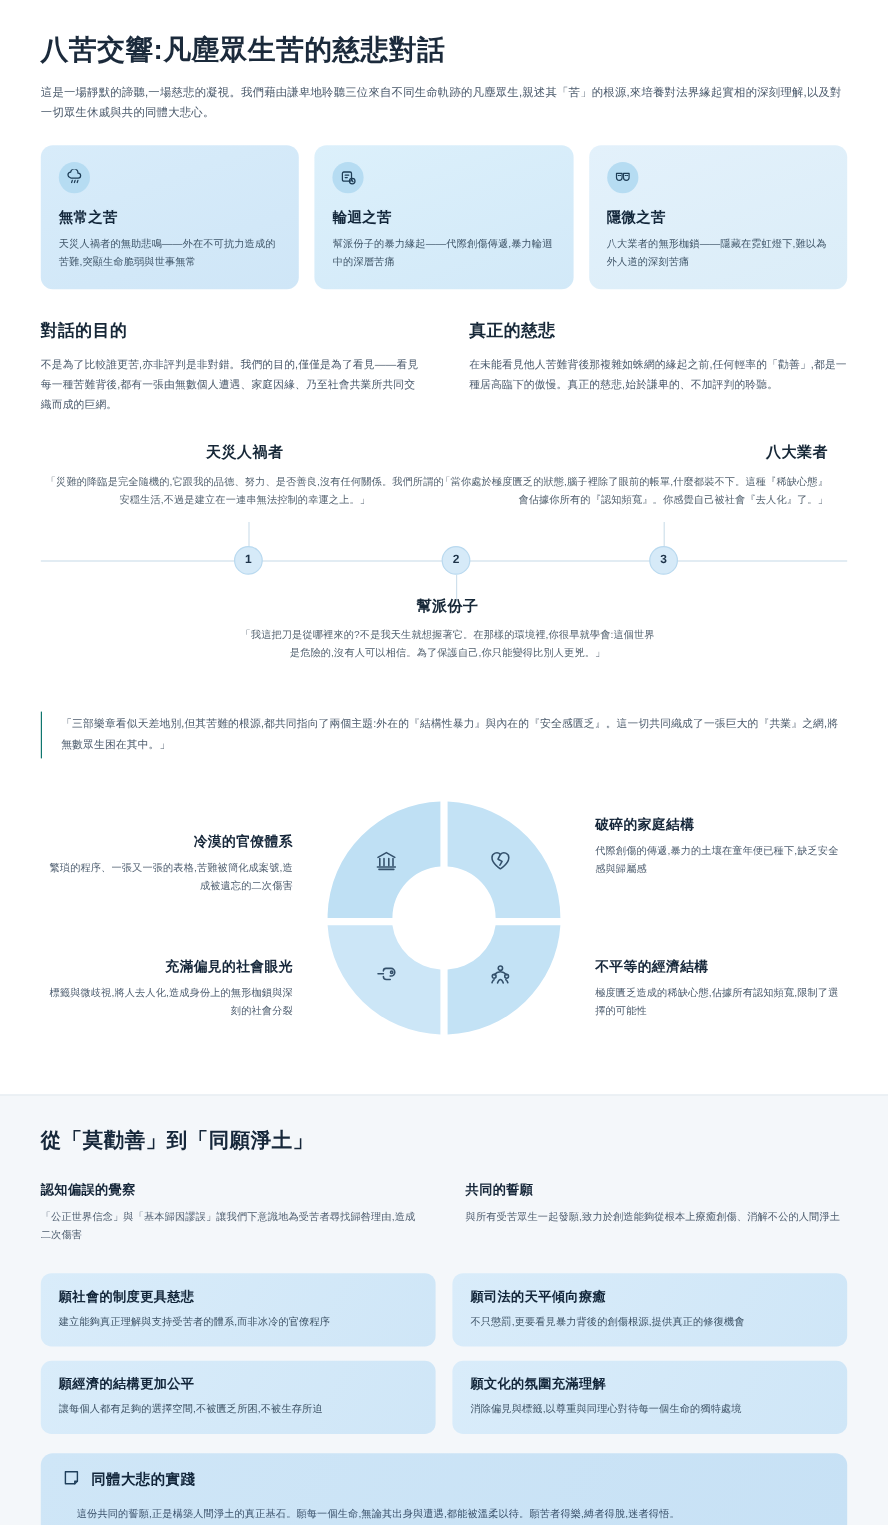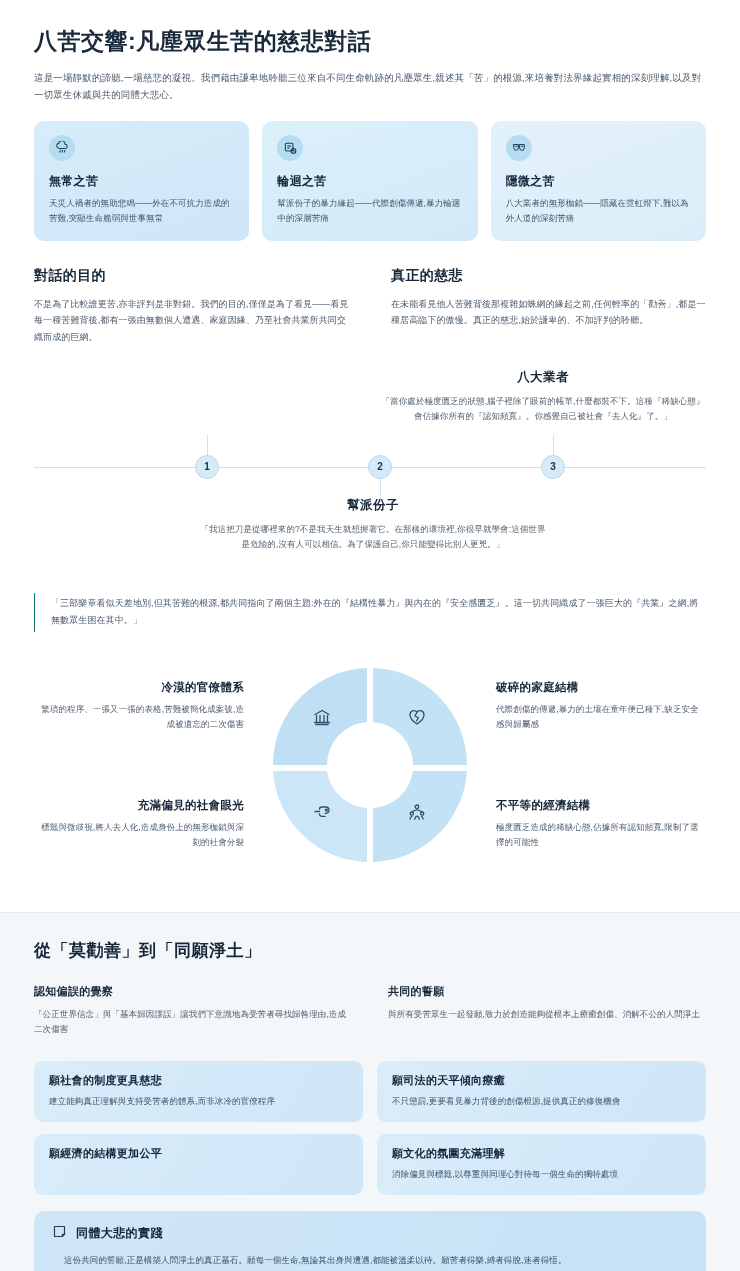--- a/index.html
+++ b/index.html
@@ -128,21 +128,21 @@
   .tl-block { position: absolute; text-align: center; }
   .tl-block .tl-title {
     font-size: 12.5px; font-weight: bold; color: #172838;
     margin-bottom: 8px; letter-spacing: .4px;
   }
   .tl-block .tl-quote {
     font-size: 8.5px; line-height: 1.85; color: #52616f;
     letter-spacing: .1px;
   }
   .tl-top-left  { left: 0;   top: 0;   width: 340px; }
-  .tl-top-right { left: 346px; top: 0; width: 326px; }
+  .tl-top-right { left: 330px; top: 0; width: 326px; text-align: right; }
   .tl-bottom    { left: 166px; top: 128px; width: 346px; }
 
   
   .summary-quote {
     margin-top: 4px;
     border-left: 1px solid #0f766e;
     padding: 2px 0 2px 16px;
     font-size: 9px;
     line-height: 1.95;
     color: #4b5a6b;
@@ -164,21 +164,21 @@
   }
   .donut svg { display: block; }
   .q-label { position: absolute; width: 210px; }
   .q-label .q-t {
     font-size: 11.5px; font-weight: bold; color: #16273a;
     margin-bottom: 7px; letter-spacing: .3px;
   }
   .q-label .q-d {
     font-size: 8.5px; line-height: 1.75; color: #4c5c6e; letter-spacing: .1px;
   }
-  .q-tl { left: 0;   top: 18px;  text-align: right; }
+  .q-tl { left: 0;   top: 32px;  text-align: right; }
   .q-tr { right: 0;  top: 18px;  text-align: left; }
   .q-bl { left: 0;   top: 136px; text-align: right; }
   .q-br { right: 0;  top: 136px; text-align: left; }
 
   
   .band {
     margin-top: 18px;
     background: #f4f7fa;
     border-top: 1px solid #e4ebf1;
     padding: 26px 34px 34px 34px;
@@ -289,20 +289,24 @@
     <div class="tl-line"></div>
 
     <div class="tl-stem tl-s1"></div>
     <div class="tl-stem tl-s2"></div>
     <div class="tl-stem tl-s3"></div>
 
     <div class="tl-node tl-n1">1</div>
     <div class="tl-node tl-n2">2</div>
     <div class="tl-node tl-n3">3</div>
 
+    <div class="tl-block tl-top-left">
+      <div class="tl-title">天災人禍者</div>
+      <div class="tl-quote">「災難的降臨是完全隨機的,它跟我的品德、努力、是否善良,沒有任何關係。我們所謂的安穩生活,不過是建立在一連串無法控制的幸運之上。」</div>
+    </div>
 
     <div class="tl-block tl-top-right">
       <div class="tl-title">八大業者</div>
       <div class="tl-quote">「當你處於極度匱乏的狀態,腦子裡除了眼前的帳單,什麼都裝不下。這種『稀缺心態』會佔據你所有的『認知頻寬』。你感覺自己被社會『去人化』了。」</div>
     </div>
 
     <div class="tl-block tl-bottom">
       <div class="tl-title">幫派份子</div>
       <div class="tl-quote">「我這把刀是從哪裡來的?不是我天生就想握著它。在那樣的環境裡,你很早就學會:這個世界是危險的,沒有人可以相信。為了保護自己,你只能變得比別人更兇。」</div>
     </div>
@@ -390,20 +394,21 @@
     <div class="vow">
       <div class="vow-t">願社會的制度更具慈悲</div>
       <div class="vow-d">建立能夠真正理解與支持受苦者的體系,而非冰冷的官僚程序</div>
     </div>
     <div class="vow">
       <div class="vow-t">願司法的天平傾向療癒</div>
       <div class="vow-d">不只懲罰,更要看見暴力背後的創傷根源,提供真正的修復機會</div>
     </div>
     <div class="vow">
       <div class="vow-t">願經濟的結構更加公平</div>
+      <div class="vow-d">讓每個人都有足夠的選擇空間,不被匱乏所困,不被生存所迫</div>
     </div>
     <div class="vow">
       <div class="vow-t">願文化的氛圍充滿理解</div>
       <div class="vow-d">消除偏見與標籤,以尊重與同理心對待每一個生命的獨特處境</div>
     </div>
   </div>
 
   <div class="practice">
     <div class="practice-head">
       <span>

